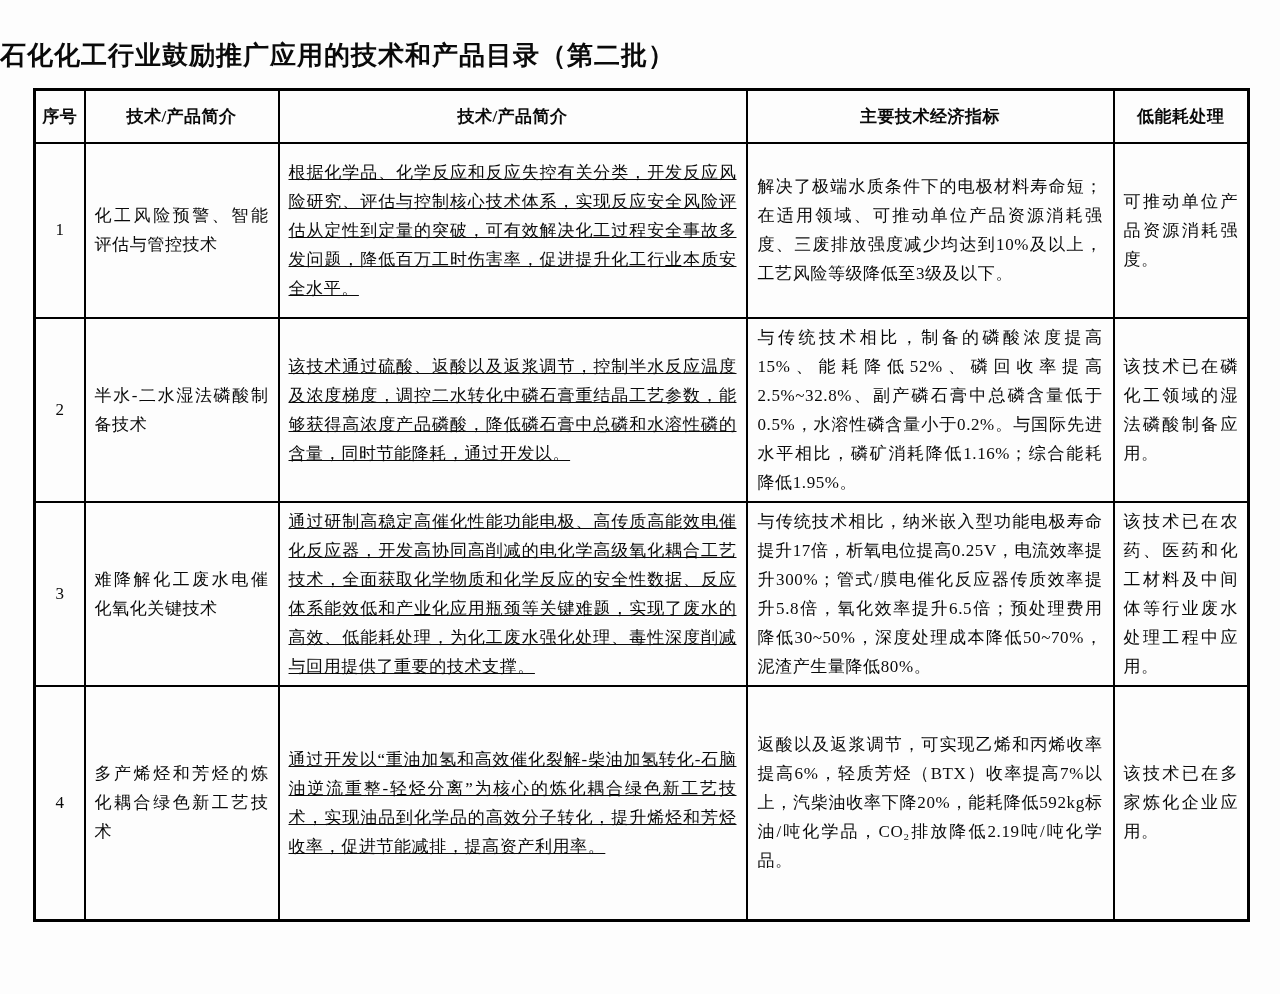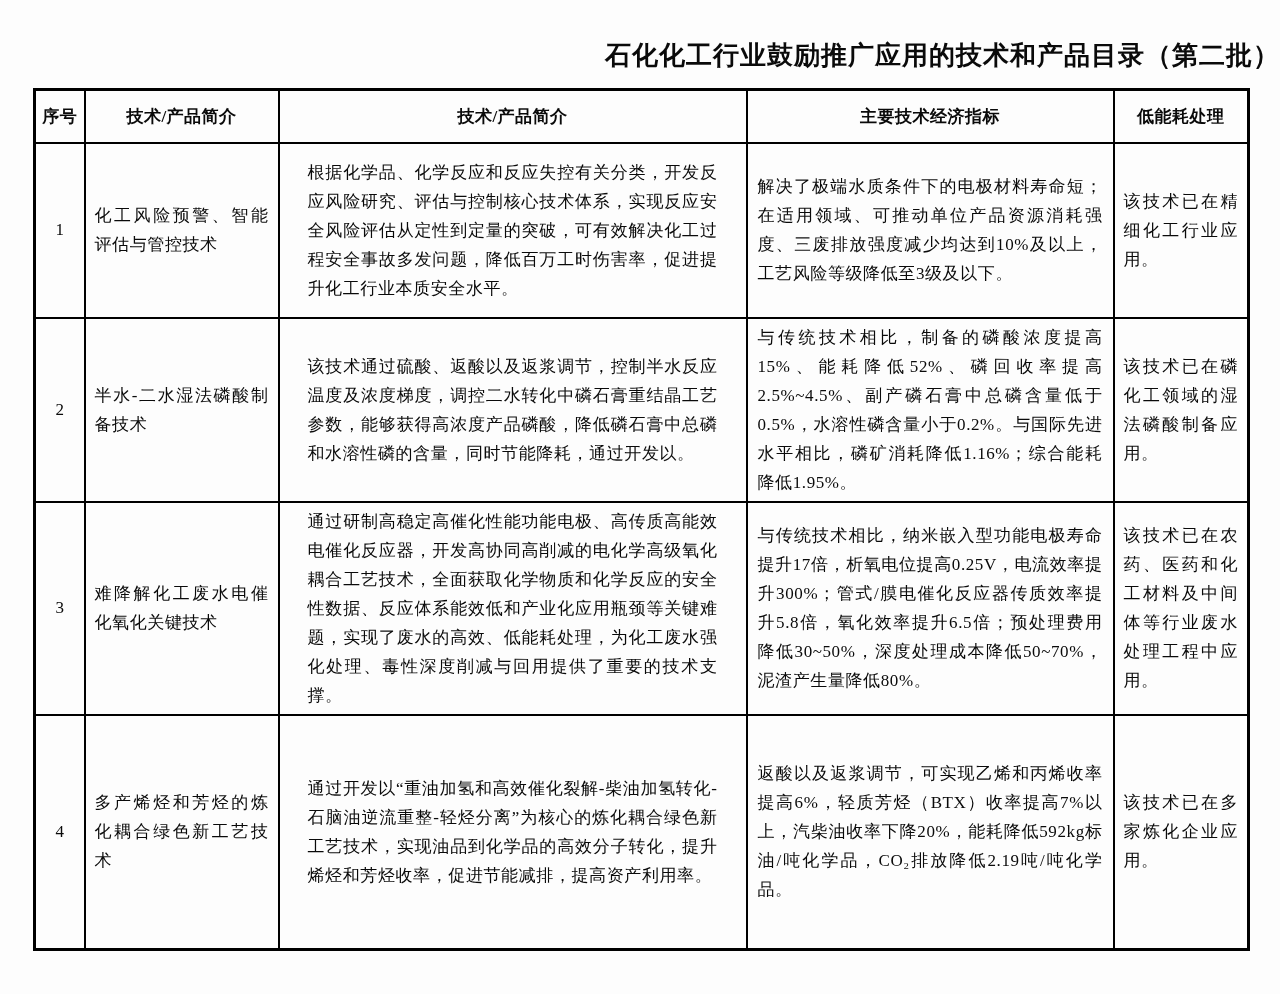--- a/index.html
+++ b/index.html
@@ -13,21 +13,21 @@
     font-family: "Liberation Serif", "DejaVu Serif", serif;
   }
   .page {
     position: relative;
     width: 1280px;
     height: 994px;
     background: #fdfdfd;
   }
   .doc-title {
     padding-top: 42px;
-    text-align: right;
+    text-align: left;
     font-size: 26px;
     font-weight: bold;
     letter-spacing: 1px;
     line-height: 1.1;
   }
   table.catalog {
     border-collapse: collapse;
     table-layout: fixed;
     width: 1214px;
     margin: 17px 0 0 33px;
@@ -54,21 +54,21 @@
   td.cell-name,
   td.cell-intro,
   td.cell-ind,
   td.cell-app {
     text-align: justify;
     text-justify: inter-ideograph;
     letter-spacing: 0.6px;
     line-height: 29px;
     padding: 4px 9px;
   }
-  td.cell-intro { padding: 4px 28px; }
+  td.cell-intro { padding: 4px 9px; text-decoration: underline; }
   td.cell-ind   { padding: 4px 10px; }
   tr.r1 { height: 175px; }
   tr.r2 { height: 150px; }
   tr.r3 { height: 173px; }
   tr.r4 { height: 235px; }
 </style>
 </head>
 <body>
 
 <div class="page">
@@ -91,27 +91,27 @@
         <th>主要技术经济指标</th>
         <th>低能耗处理</th>
       </tr>
     </thead>
     <tbody>
       <tr class="r1">
         <td class="cell-no">1</td>
         <td class="cell-name">化工风险预警、智能评估与管控技术</td>
         <td class="cell-intro">根据化学品、化学反应和反应失控有关分类，开发反应风险研究、评估与控制核心技术体系，实现反应安全风险评估从定性到定量的突破，可有效解决化工过程安全事故多发问题，降低百万工时伤害率，促进提升化工行业本质安全水平。</td>
         <td class="cell-ind">解决了极端水质条件下的电极材料寿命短；在适用领域、可推动单位产品资源消耗强度、三废排放强度减少均达到10%及以上，工艺风险等级降低至3级及以下。</td>
-        <td class="cell-app">该技术已在精细化工行业应用。</td>
+        <td class="cell-app">可推动单位产品资源消耗强度。</td>
       </tr>
       <tr class="r2">
         <td class="cell-no">2</td>
         <td class="cell-name">半水-二水湿法磷酸制备技术</td>
         <td class="cell-intro">该技术通过硫酸、返酸以及返浆调节，控制半水反应温度及浓度梯度，调控二水转化中磷石膏重结晶工艺参数，能够获得高浓度产品磷酸，降低磷石膏中总磷和水溶性磷的含量，同时节能降耗，通过开发以。</td>
-        <td class="cell-ind">与传统技术相比，制备的磷酸浓度提高15%、能耗降低52%、磷回收率提高2.5%~4.5%、副产磷石膏中总磷含量低于0.5%，水溶性磷含量小于0.2%。与国际先进水平相比，磷矿消耗降低1.16%；综合能耗降低1.95%。</td>
+        <td class="cell-ind">与传统技术相比，制备的磷酸浓度提高15%、能耗降低52%、磷回收率提高2.5%~32.8%、副产磷石膏中总磷含量低于0.5%，水溶性磷含量小于0.2%。与国际先进水平相比，磷矿消耗降低1.16%；综合能耗降低1.95%。</td>
         <td class="cell-app">该技术已在磷化工领域的湿法磷酸制备应用。</td>
       </tr>
       <tr class="r3">
         <td class="cell-no">3</td>
         <td class="cell-name">难降解化工废水电催化氧化关键技术</td>
         <td class="cell-intro">通过研制高稳定高催化性能功能电极、高传质高能效电催化反应器，开发高协同高削减的电化学高级氧化耦合工艺技术，全面获取化学物质和化学反应的安全性数据、反应体系能效低和产业化应用瓶颈等关键难题，实现了废水的高效、低能耗处理，为化工废水强化处理、毒性深度削减与回用提供了重要的技术支撑。</td>
         <td class="cell-ind">与传统技术相比，纳米嵌入型功能电极寿命提升17倍，析氧电位提高0.25V，电流效率提升300%；管式/膜电催化反应器传质效率提升5.8倍，氧化效率提升6.5倍；预处理费用降低30~50%，深度处理成本降低50~70%，泥渣产生量降低80%。</td>
         <td class="cell-app">该技术已在农药、医药和化工材料及中间体等行业废水处理工程中应用。</td>
       </tr>
       <tr class="r4">

